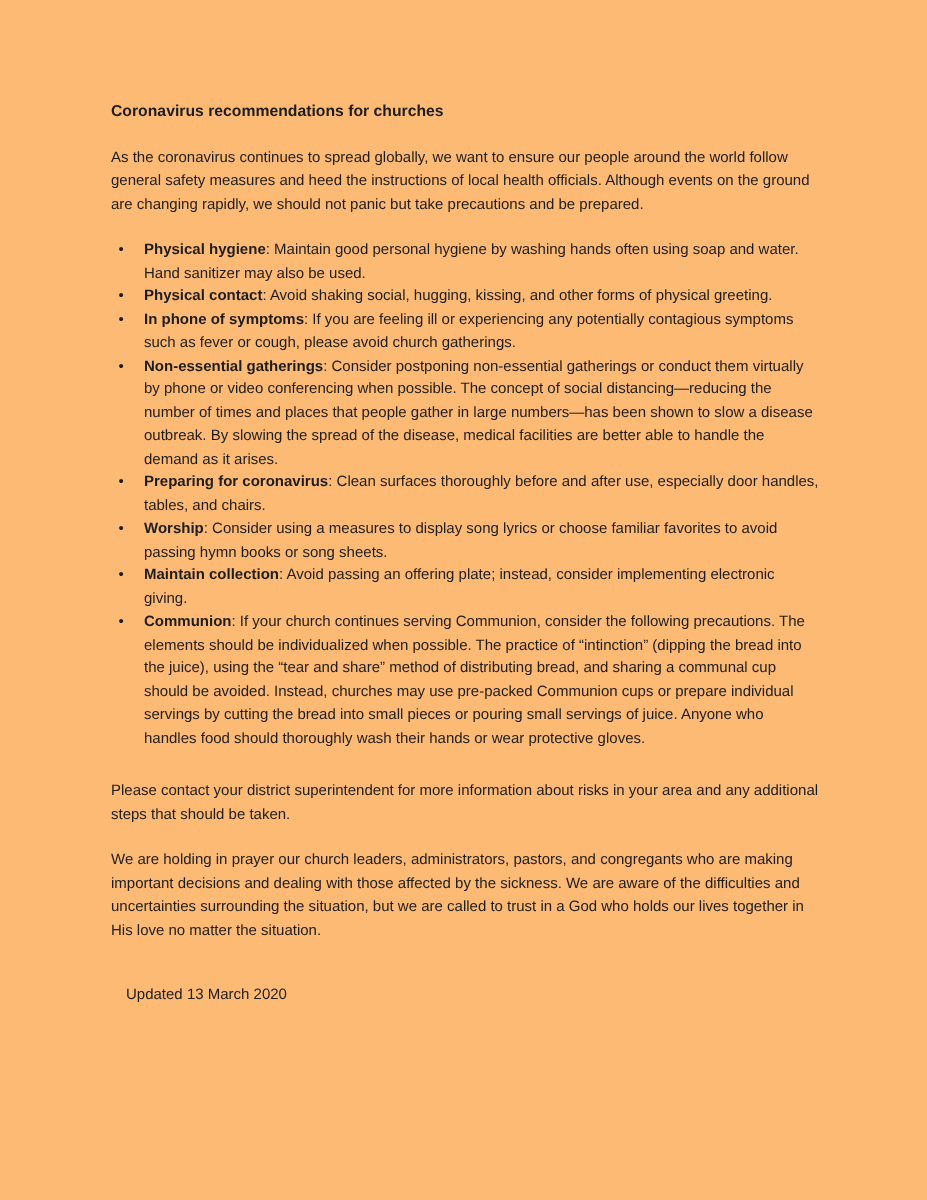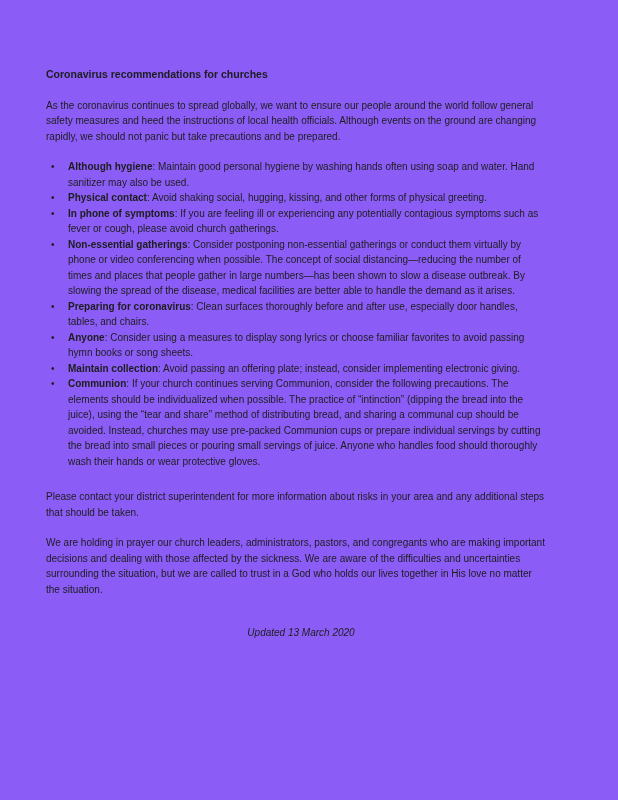--- a/index.html
+++ b/index.html
@@ -4,23 +4,23 @@
 <style>
   html, body {
     margin: 0;
     padding: 0;
     background: #ffffff;
   }
   .page {
     position: relative;
     width: 618px;
     height: 800px;
-    background: #8b5cf6;
+    background: #fdba74;
     box-sizing: border-box;
-    padding: 67px 72px 0 46px;
+    padding: 67px 72px 0 74px;
     font-family: "Liberation Sans", sans-serif;
     font-size: 10px;
     line-height: 15.5px;
     color: #1d1d1d;
     overflow: hidden;
   }
   .doc-title {
     font-size: 10.5px;
     font-weight: bold;
     margin: 0 0 15px 0;
@@ -43,39 +43,37 @@
     line-height: 15.5px;
   }
   .bullet-body {
     flex: 1 1 auto;
   }
   .bold {
     font-weight: bold;
   }
   .footer-note {
     margin: 28px 0 0 10px;
-    font-style: italic;
-    text-align: center;
   }
 </style>
 </head>
 <body>
 
 <div class="page">
 
   <p class="doc-title">Coronavirus recommendations for churches</p>
 
 
   <p class="para">As the coronavirus continues to spread globally, we want to ensure our people around the world follow general safety measures and heed the instructions of local health officials. Although events on the ground are changing rapidly, we should not panic but take precautions and be prepared.</p>
 
   <div class="bullet-list">
 
     <div class="bullet-item">
       <span class="bullet-marker">•</span>
-      <span class="bullet-body"><span class="bold">Although hygiene</span><span>: Maintain good personal hygiene by washing hands often using soap and water. Hand sanitizer may also be used.</span></span>
+      <span class="bullet-body"><span class="bold">Physical hygiene</span><span>: Maintain good personal hygiene by washing hands often using soap and water. Hand sanitizer may also be used.</span></span>
     </div>
 
     <div class="bullet-item">
       <span class="bullet-marker">•</span>
       <span class="bullet-body"><span class="bold">Physical contact</span><span>: Avoid shaking social, hugging, kissing, and other forms of physical greeting.</span></span>
     </div>
 
     <div class="bullet-item">
       <span class="bullet-marker">•</span>
       <span class="bullet-body"><span class="bold">In phone of symptoms</span><span>: If you are feeling ill or experiencing any potentially contagious symptoms such as fever or cough, please avoid church gatherings.</span></span>
@@ -86,21 +84,21 @@
       <span class="bullet-body"><span class="bold">Non-essential gatherings</span><span>: Consider postponing non-essential gatherings or conduct them virtually by phone or video conferencing when possible. The concept of social distancing—reducing the number of times and places that people gather in large numbers—has been shown to slow a disease outbreak. By slowing the spread of the disease, medical facilities are better able to handle the demand as it arises.</span></span>
     </div>
 
     <div class="bullet-item">
       <span class="bullet-marker">•</span>
       <span class="bullet-body"><span class="bold">Preparing for coronavirus</span><span>: Clean surfaces thoroughly before and after use, especially door handles, tables, and chairs.</span></span>
     </div>
 
     <div class="bullet-item">
       <span class="bullet-marker">•</span>
-      <span class="bullet-body"><span class="bold">Anyone</span><span>: Consider using a measures to display song lyrics or choose familiar favorites to avoid passing hymn books or song sheets.</span></span>
+      <span class="bullet-body"><span class="bold">Worship</span><span>: Consider using a measures to display song lyrics or choose familiar favorites to avoid passing hymn books or song sheets.</span></span>
     </div>
 
     <div class="bullet-item">
       <span class="bullet-marker">•</span>
       <span class="bullet-body"><span class="bold">Maintain collection</span><span>: Avoid passing an offering plate; instead, consider implementing electronic giving.</span></span>
     </div>
 
     <div class="bullet-item">
       <span class="bullet-marker">•</span>
       <span class="bullet-body"><span class="bold">Communion</span><span>: If your church continues serving Communion, consider the following precautions. The elements should be individualized when possible. The practice of “intinction” (dipping the bread into the juice), using the “tear and share” method of distributing bread, and sharing a communal cup should be avoided. Instead, churches may use pre-packed Communion cups or prepare individual servings by cutting the bread into small pieces or pouring small servings of juice. Anyone who handles food should thoroughly wash their hands or wear protective gloves.</span></span>

